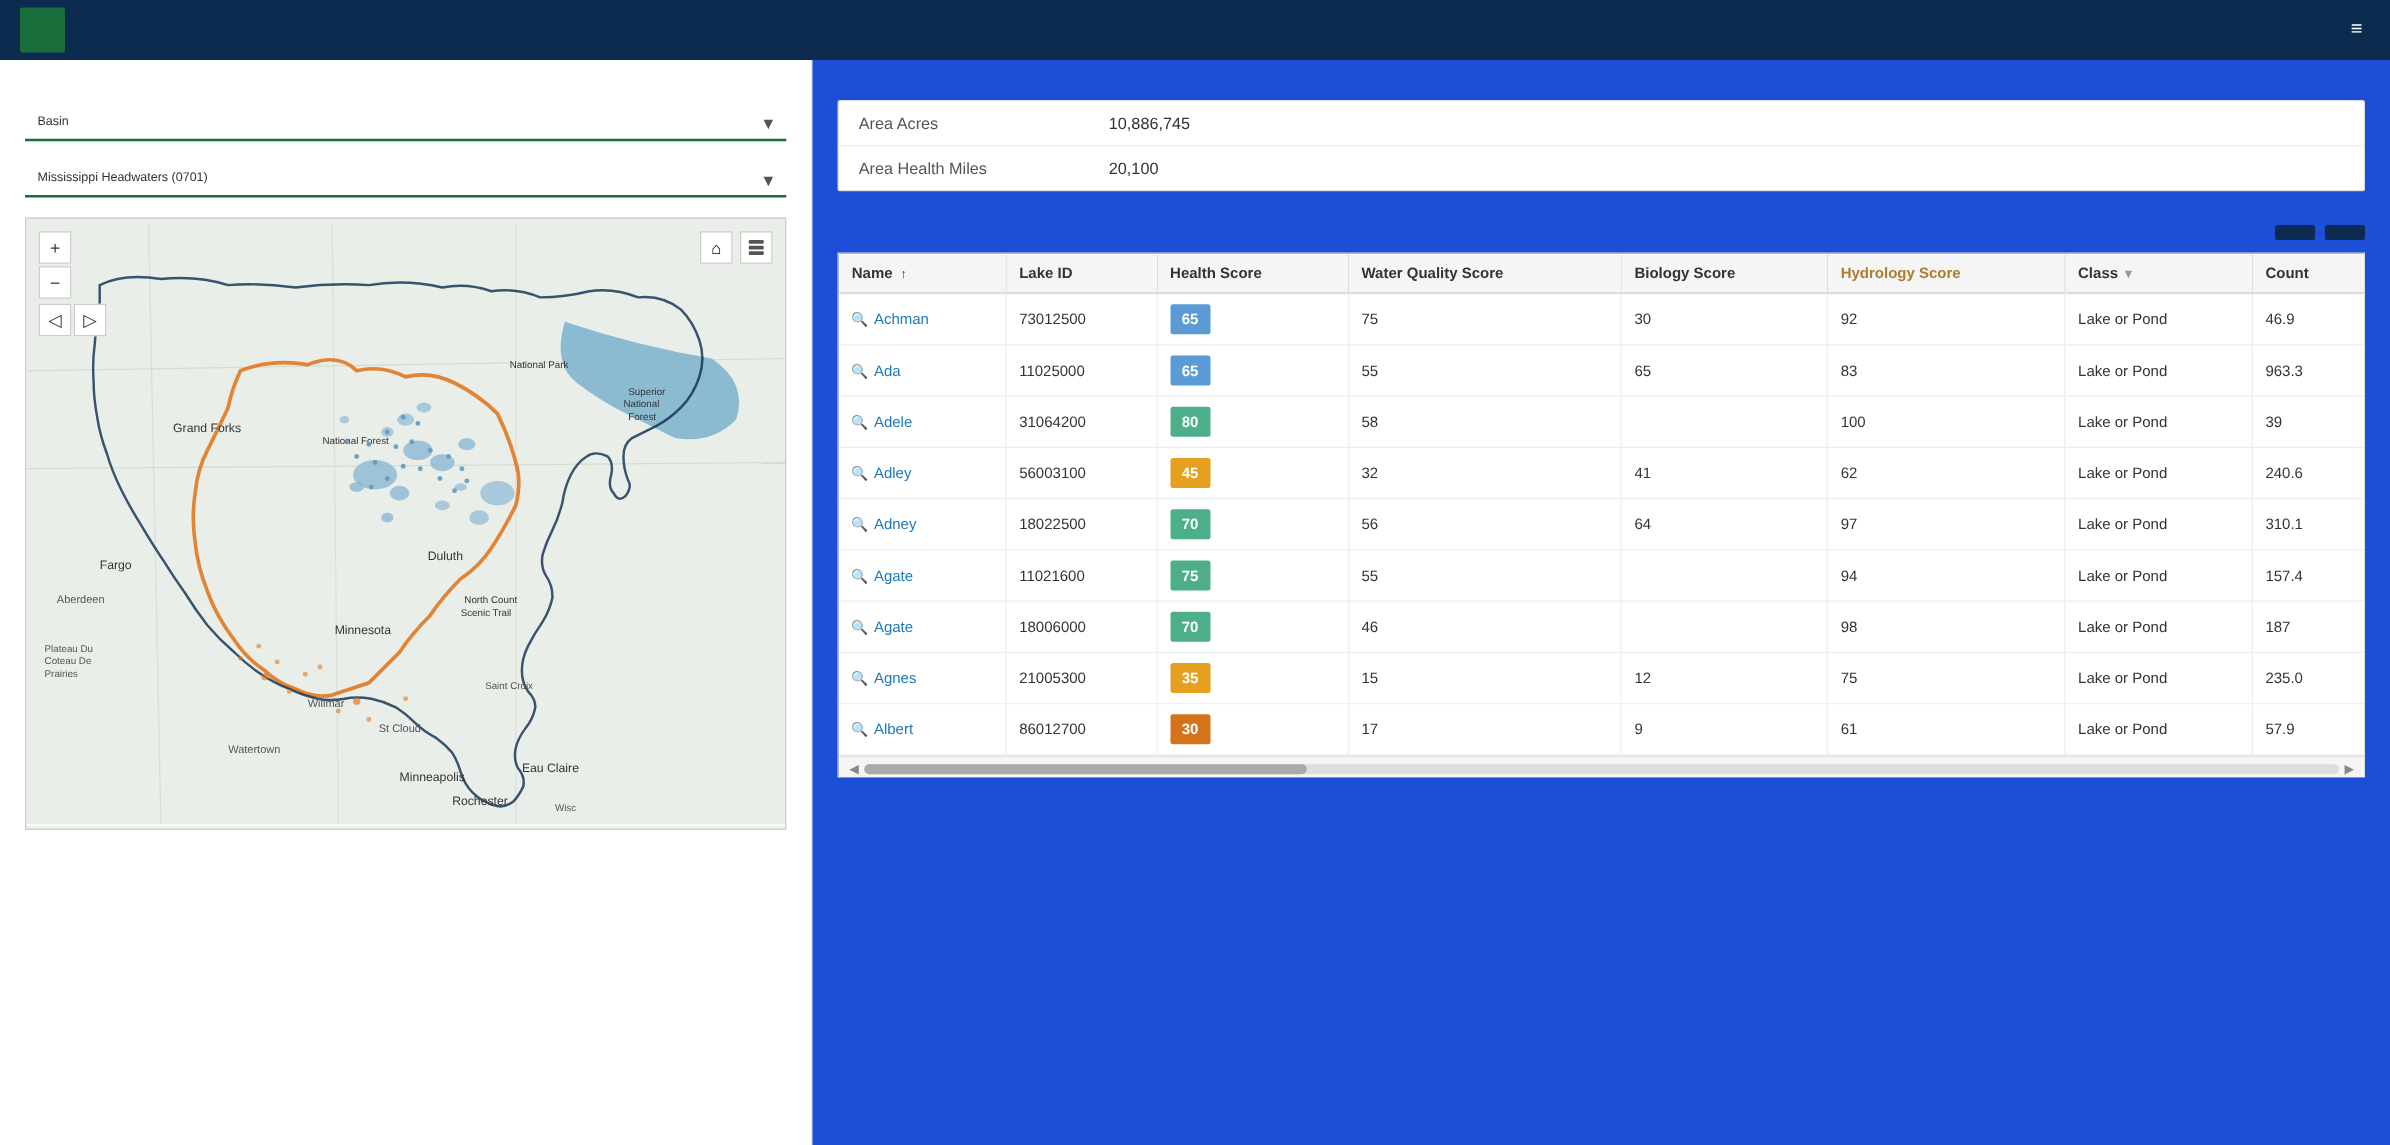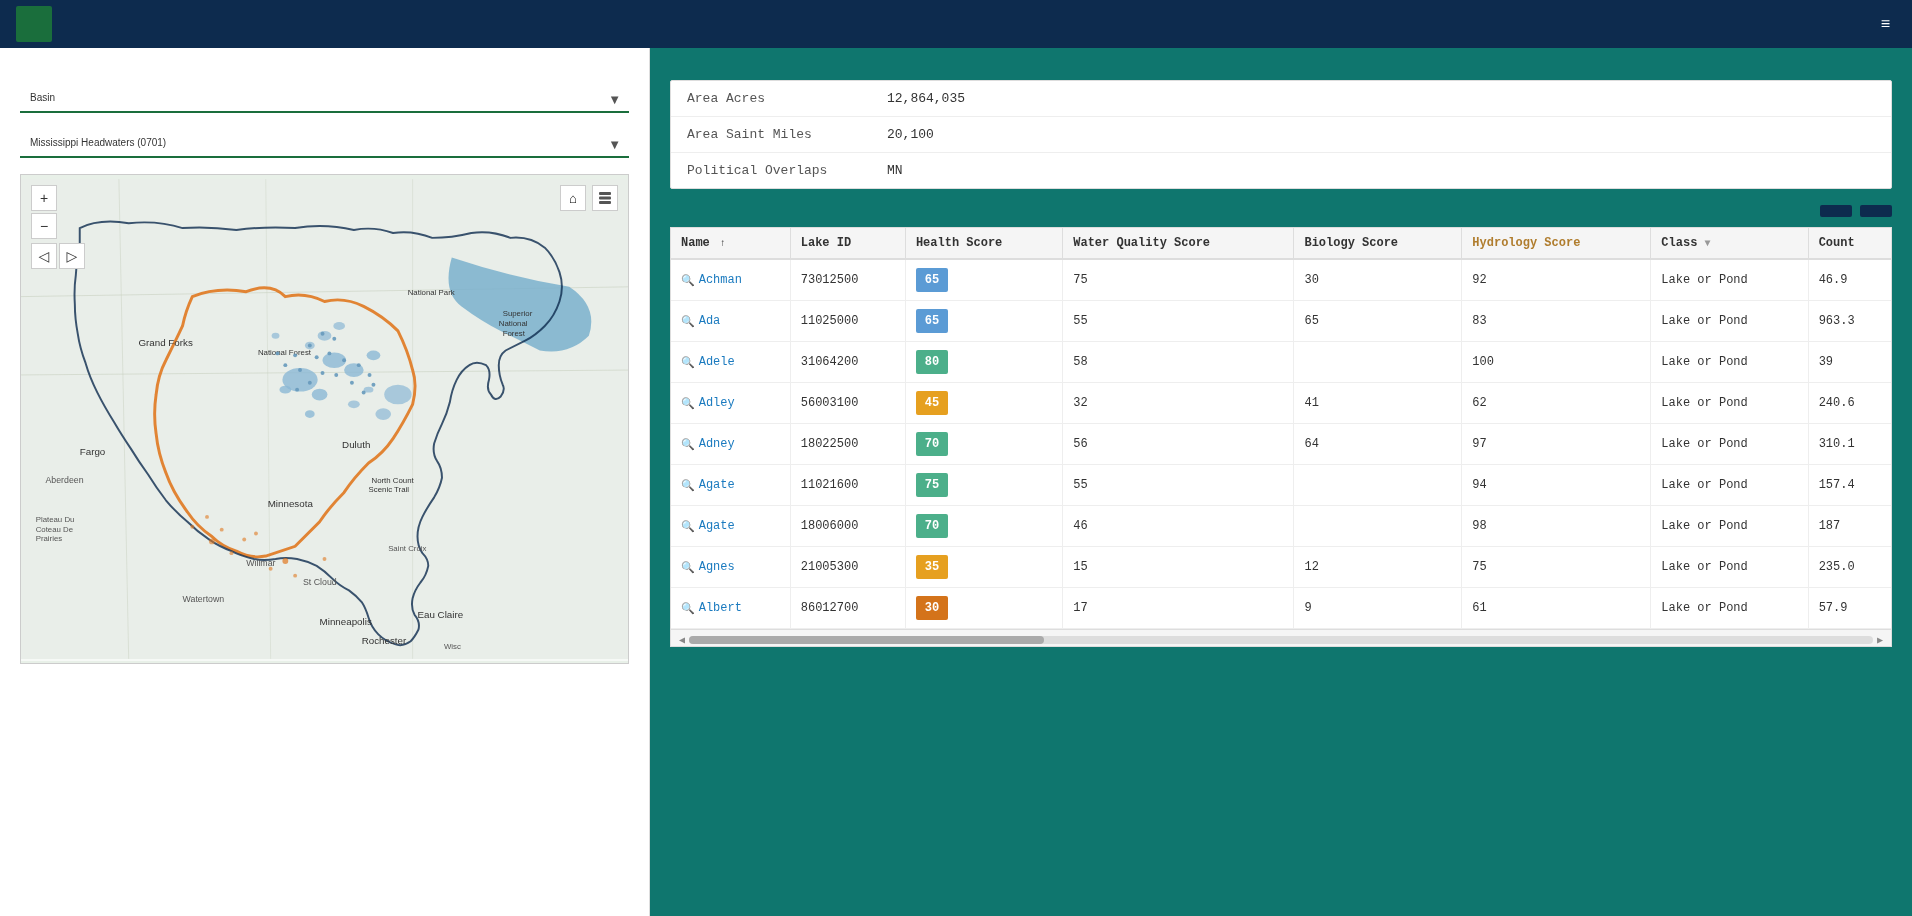--- a/index.html
+++ b/index.html
@@ -180,27 +180,26 @@
       font-size: 9px;
       color: #555;
       text-align: center;
       background: rgba(255,255,255,0.6);
       padding: 1px 4px;
     }
 
     
     .right-panel {
       flex: 1;
-      background: #0f766e;
+      background: #1d4ed8;
       padding: 20px;
       overflow-y: auto;
       display: flex;
       flex-direction: column;
-      gap: 16px;
-      font-family: Liberation Mono, monospace;
+      gap: 27px;
     }
     .section-title {
       font-size: 16px;
       font-weight: bold;
       color: #0d2b4e;
       margin-bottom: 12px;
     }
 
     
     .basin-details-card {
@@ -510,29 +509,25 @@
     </div>
   </div>
 
   <div class="right-panel">
 
     <div>
       <div class="section-title"></div>
       <div class="basin-details-card">
         <div class="detail-row">
           <div class="detail-label">Area Acres</div>
-          <div class="detail-value">12,864,035</div>
+          <div class="detail-value">10,886,745</div>
         </div>
         <div class="detail-row">
-          <div class="detail-label">Area Saint Miles</div>
+          <div class="detail-label">Area Health Miles</div>
           <div class="detail-value">20,100</div>
-        </div>
-        <div class="detail-row">
-          <div class="detail-label">Political Overlaps</div>
-          <div class="detail-value">MN</div>
         </div>
       </div>
     </div>
 
     <div>
       <div class="scored-lakes-header">
         <div class="section-title"></div>
         <div class="export-btns">
           <button class="export-btn btn-excel"></button>
           <button class="export-btn btn-csv"></button>

